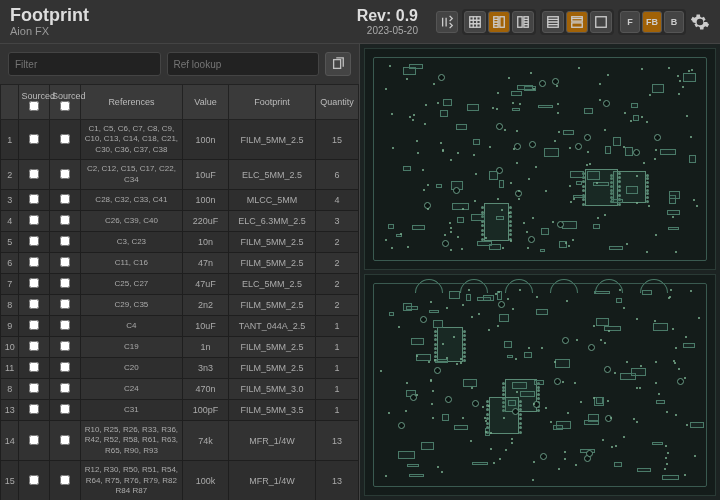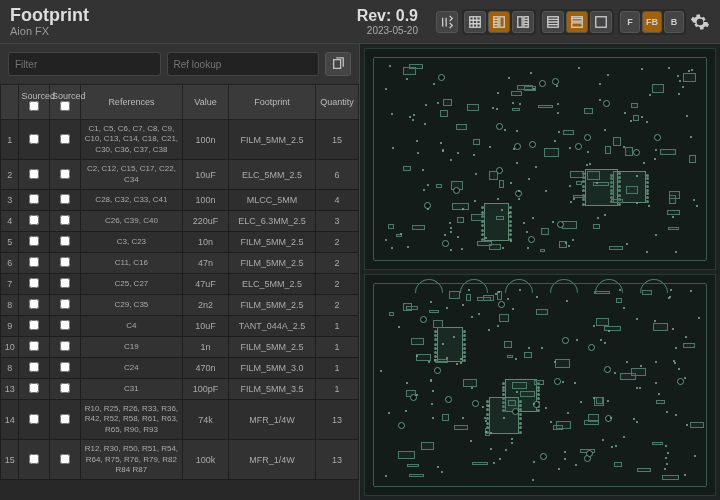--- a/index.html
+++ b/index.html
@@ -220,20 +220,29 @@
               <td>10uF</td>
               <td>TANT_044A_2.5</td>
               <td>1</td>
             </tr>
             <tr>
               <td>10</td>
               <td><input type="checkbox" style=""></td>
               <td><input type="checkbox" style=""></td>
               <td class="ref">C19</td>
               <td>1n</td>
+              <td>FILM_5MM_2.5</td>
+              <td>1</td>
+            </tr>
+            <tr>
+              <td>11</td>
+              <td><input type="checkbox" style=""></td>
+              <td><input type="checkbox" style=""></td>
+              <td class="ref">C20</td>
+              <td>3n3</td>
               <td>FILM_5MM_2.5</td>
               <td>1</td>
             </tr>
             <tr>
               <td>8</td>
               <td><input type="checkbox" style=""></td>
               <td><input type="checkbox" style=""></td>
               <td class="ref">C24</td>
               <td>470n</td>
               <td>FILM_5MM_3.0</td>

